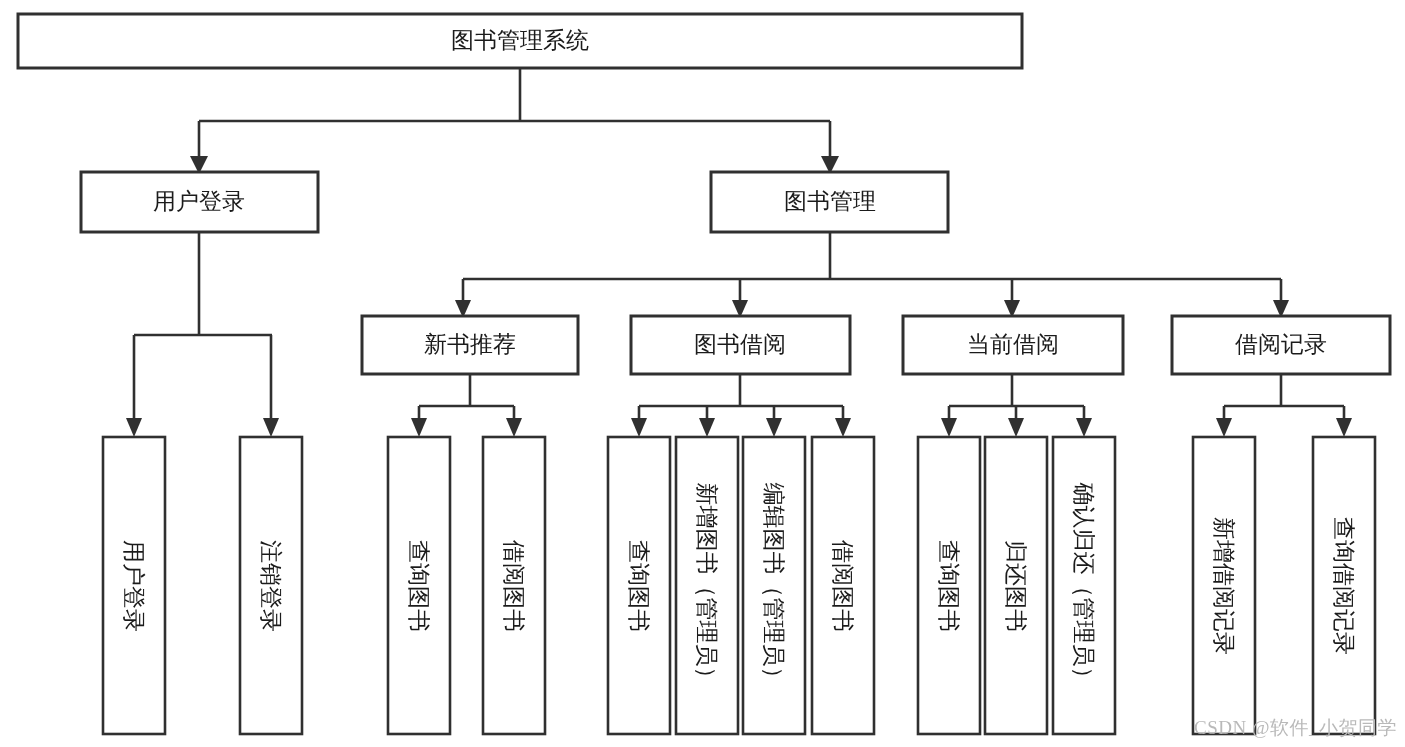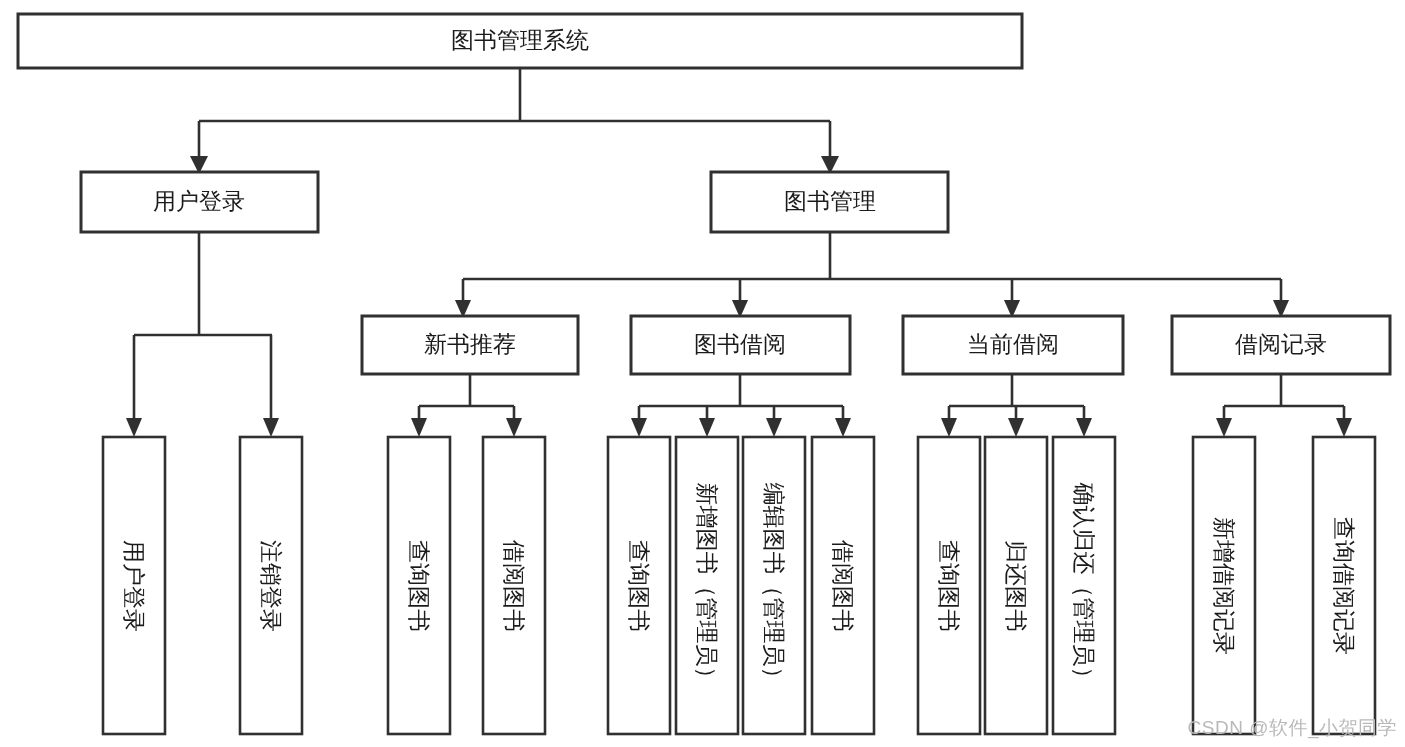--- a/index.html
+++ b/index.html
@@ -55,21 +55,21 @@
   .node-label-v {
     font-family: "Liberation Sans", sans-serif;
     font-size: 23px;
     fill: #1b1b1b;
     text-anchor: middle;
   }
   .watermark {
     position: absolute;
     right: 8px;
     bottom: 6px;
-    font-family: Liberation Sans, sans-serif;
+    font-family: Liberation Serif, serif;
     font-size: 19px;
     color: #b9b9b9;
     letter-spacing: 0.5px;
     white-space: nowrap;
     user-select: none;
   }
 </style>
 </head>
 <body>
 

